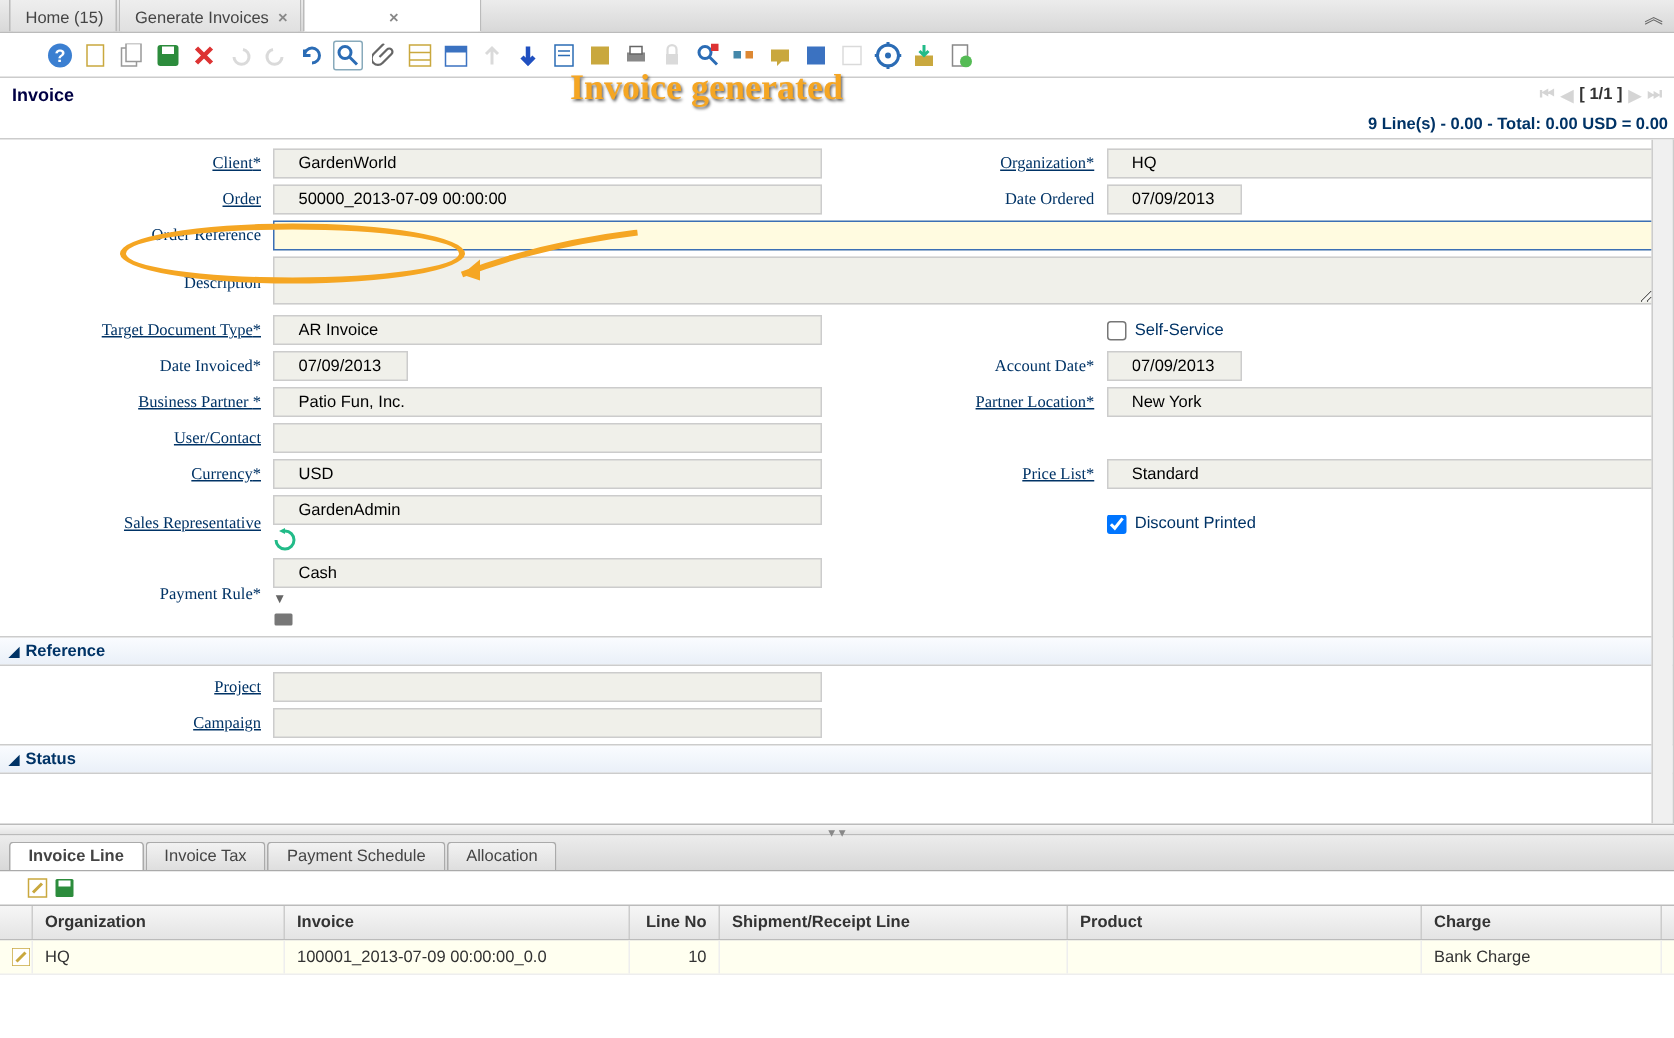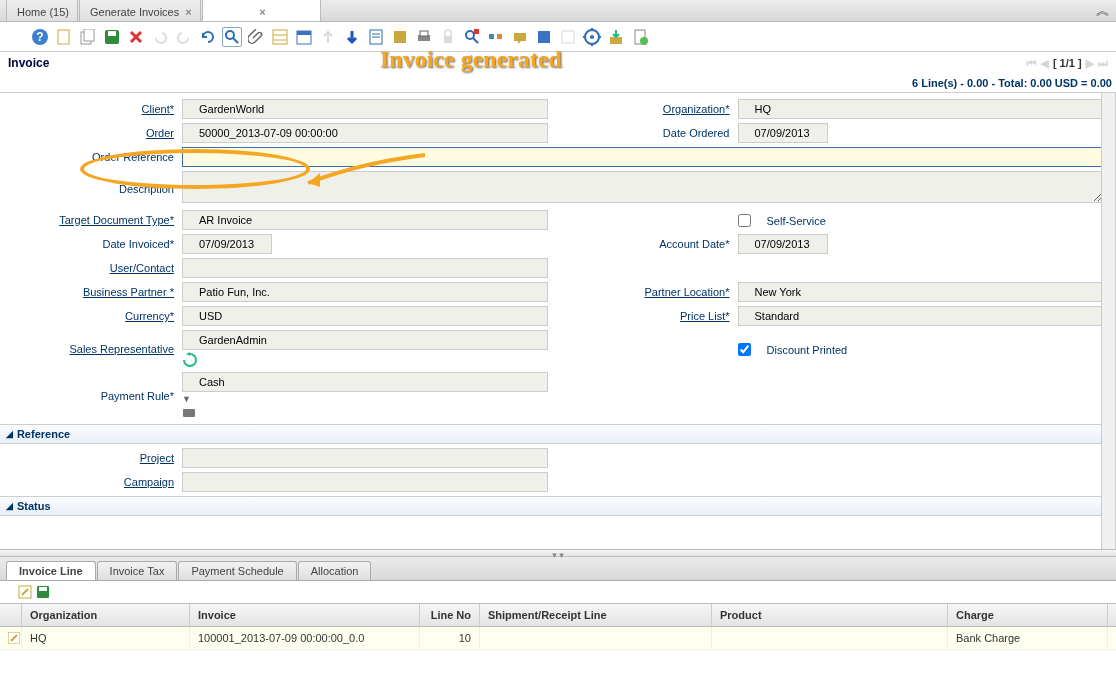--- a/index.html
+++ b/index.html
@@ -22,30 +22,30 @@
   .page-nav span.num { color:#333; }
   .annotation { position:absolute; left:380px; top:-6px; font-family: Georgia, serif; font-size:24px; font-weight:bold; color:#f5a623; text-shadow:1px 1px 2px rgba(0,0,0,0.6);}
   
   .summary-bar { text-align:right; padding:3px 4px; font-size:11px; font-weight:bold; color:#003366; border-bottom:1px solid #ccc;}
   
   
   .form-area { padding:6px 12px 0 12px; height:456px; overflow:hidden; border-right:1px solid #ccc; position:relative;}
   .scroll-shadow { position:absolute; right:0; top:0; bottom:0; width:14px; background:#f0f0f0; border-left:1px solid #ccc;}
   .row { display:flex; margin-bottom:4px; gap:20px; }
   .col { flex:1; display:flex; align-items:center; }
-  .lbl { width:170px; text-align:right; padding-right:8px; color:#003366; font-size:11px; }
+  .lbl { width:170px; text-align:right; padding-right:8px; color:#003366; font-size:11px;font-family:Liberation Serif, serif; }
   .lbl.req::after{ content:'*'; }
   .lbl.link { text-decoration:underline; cursor:pointer; }
   .fld { flex:1; }
   .fld input[type=text], .fld select, .fld textarea { width:100%; background:#f0f0ea; border:1px solid #ccc; padding:3px 16px; font-size:11px; font-family:inherit; }
   .fld input.date { width:90px; }
   .fld .combo { display:flex; align-items:flex-start; gap:2px;flex-direction:column;}
   .fld .combo input { flex:1; }
   .highlight input { background:#fffbe0 !important; border:1px solid #3b6fb5 !important; }
-  .checkbox { display:flex; align-items:flex-end; gap:16px; color:#003366; font-size:11px;}
+  .checkbox { display:flex; align-items:center; gap:6px; color:#003366; font-size:11px;}
   .checkbox input { width:13px; height:13px;}
   
   .section-header { background:linear-gradient(#fafcff,#eaf0f8); border-top:1px solid #ccc; border-bottom:1px solid #ccc; padding:3px 6px; color:#003366; font-size:11px; font-weight:bold; display:flex; align-items:center; gap:4px; margin:4px -12px 4px -12px;}
   .section-header .arrow { font-size:9px;}
   
   
   .oval { position:absolute; border:4px solid #f5a623; border-radius:50%; width:230px; height:40px; left:80px; top:56px; pointer-events:none;}
   .arrow-anno { position:absolute; left:300px; top:60px; pointer-events:none;}
   
   
@@ -247,21 +247,21 @@
   <span>Invoice</span>
   <span class="annotation">Invoice generated</span>
   <div class="page-nav">
     <span style="opacity:0.4">⏮</span>
     <span style="opacity:0.4">◀</span>
     <span class="num">[ 1/1 ]</span>
     <span style="opacity:0.4">▶</span>
     <span style="opacity:0.4">⏭</span>
   </div>
 </div>
-<div class="summary-bar">6 Line(s) - 0.00 - Total: 0.00 USD = 0.00</div>
+<div class="summary-bar">9 Line(s) - 0.00 - Total: 0.00 USD = 0.00</div>
 
 <div class="form-area">
   <div class="scroll-shadow"></div>
   <div class="oval"></div>
   <svg class="arrow-anno" width="130" height="50">
       <path d="M125 2 Q60 10 8 30" stroke="#f5a623" stroke-width="4" fill="none"></path>
       <path d="M8 30 L20 20 L20 34 Z" fill="#f5a623"></path>
     </svg>
 
   <div class="row">
@@ -316,36 +316,36 @@
         <div class="lbl req">Date Invoiced</div>
         <div class="fld"><input type="text" class="date" value="07/09/2013" style=""></div>
       </div>
     <div class="col">
         <div class="lbl req">Account Date</div>
         <div class="fld"><input type="text" class="date" value="07/09/2013" style=""></div>
       </div>
   </div>
   <div class="row">
     <div class="col">
+        <div class="lbl link req">Business Partner </div>
+        <div class="fld"><input type="text" value="Patio Fun, Inc." style=""></div>
+      </div>
+    <div class="col">
+        <div class="lbl link req">Partner Location</div>
+        <div class="fld"><input type="text" value="New York" style=""></div>
+      </div>
+  </div>
+  <div class="row">
+    <div class="col">
         <div class="lbl link">User/Contact</div>
         <div class="fld"><input type="text" style=""></div>
       </div>
     <div class="col">
         <div class="lbl"></div>
         <div class="fld"></div>
-      </div>
-  </div>
-  <div class="row">
-    <div class="col">
-        <div class="lbl link req">Business Partner </div>
-        <div class="fld"><input type="text" value="Patio Fun, Inc." style=""></div>
-      </div>
-    <div class="col">
-        <div class="lbl link req">Partner Location</div>
-        <div class="fld"><input type="text" value="New York" style=""></div>
       </div>
   </div>
   <div class="row">
     <div class="col">
         <div class="lbl link req">Currency</div>
         <div class="fld"><input type="text" value="USD" style=""></div>
       </div>
     <div class="col">
         <div class="lbl link req">Price List</div>
         <div class="fld"><input type="text" value="Standard" style=""></div>

